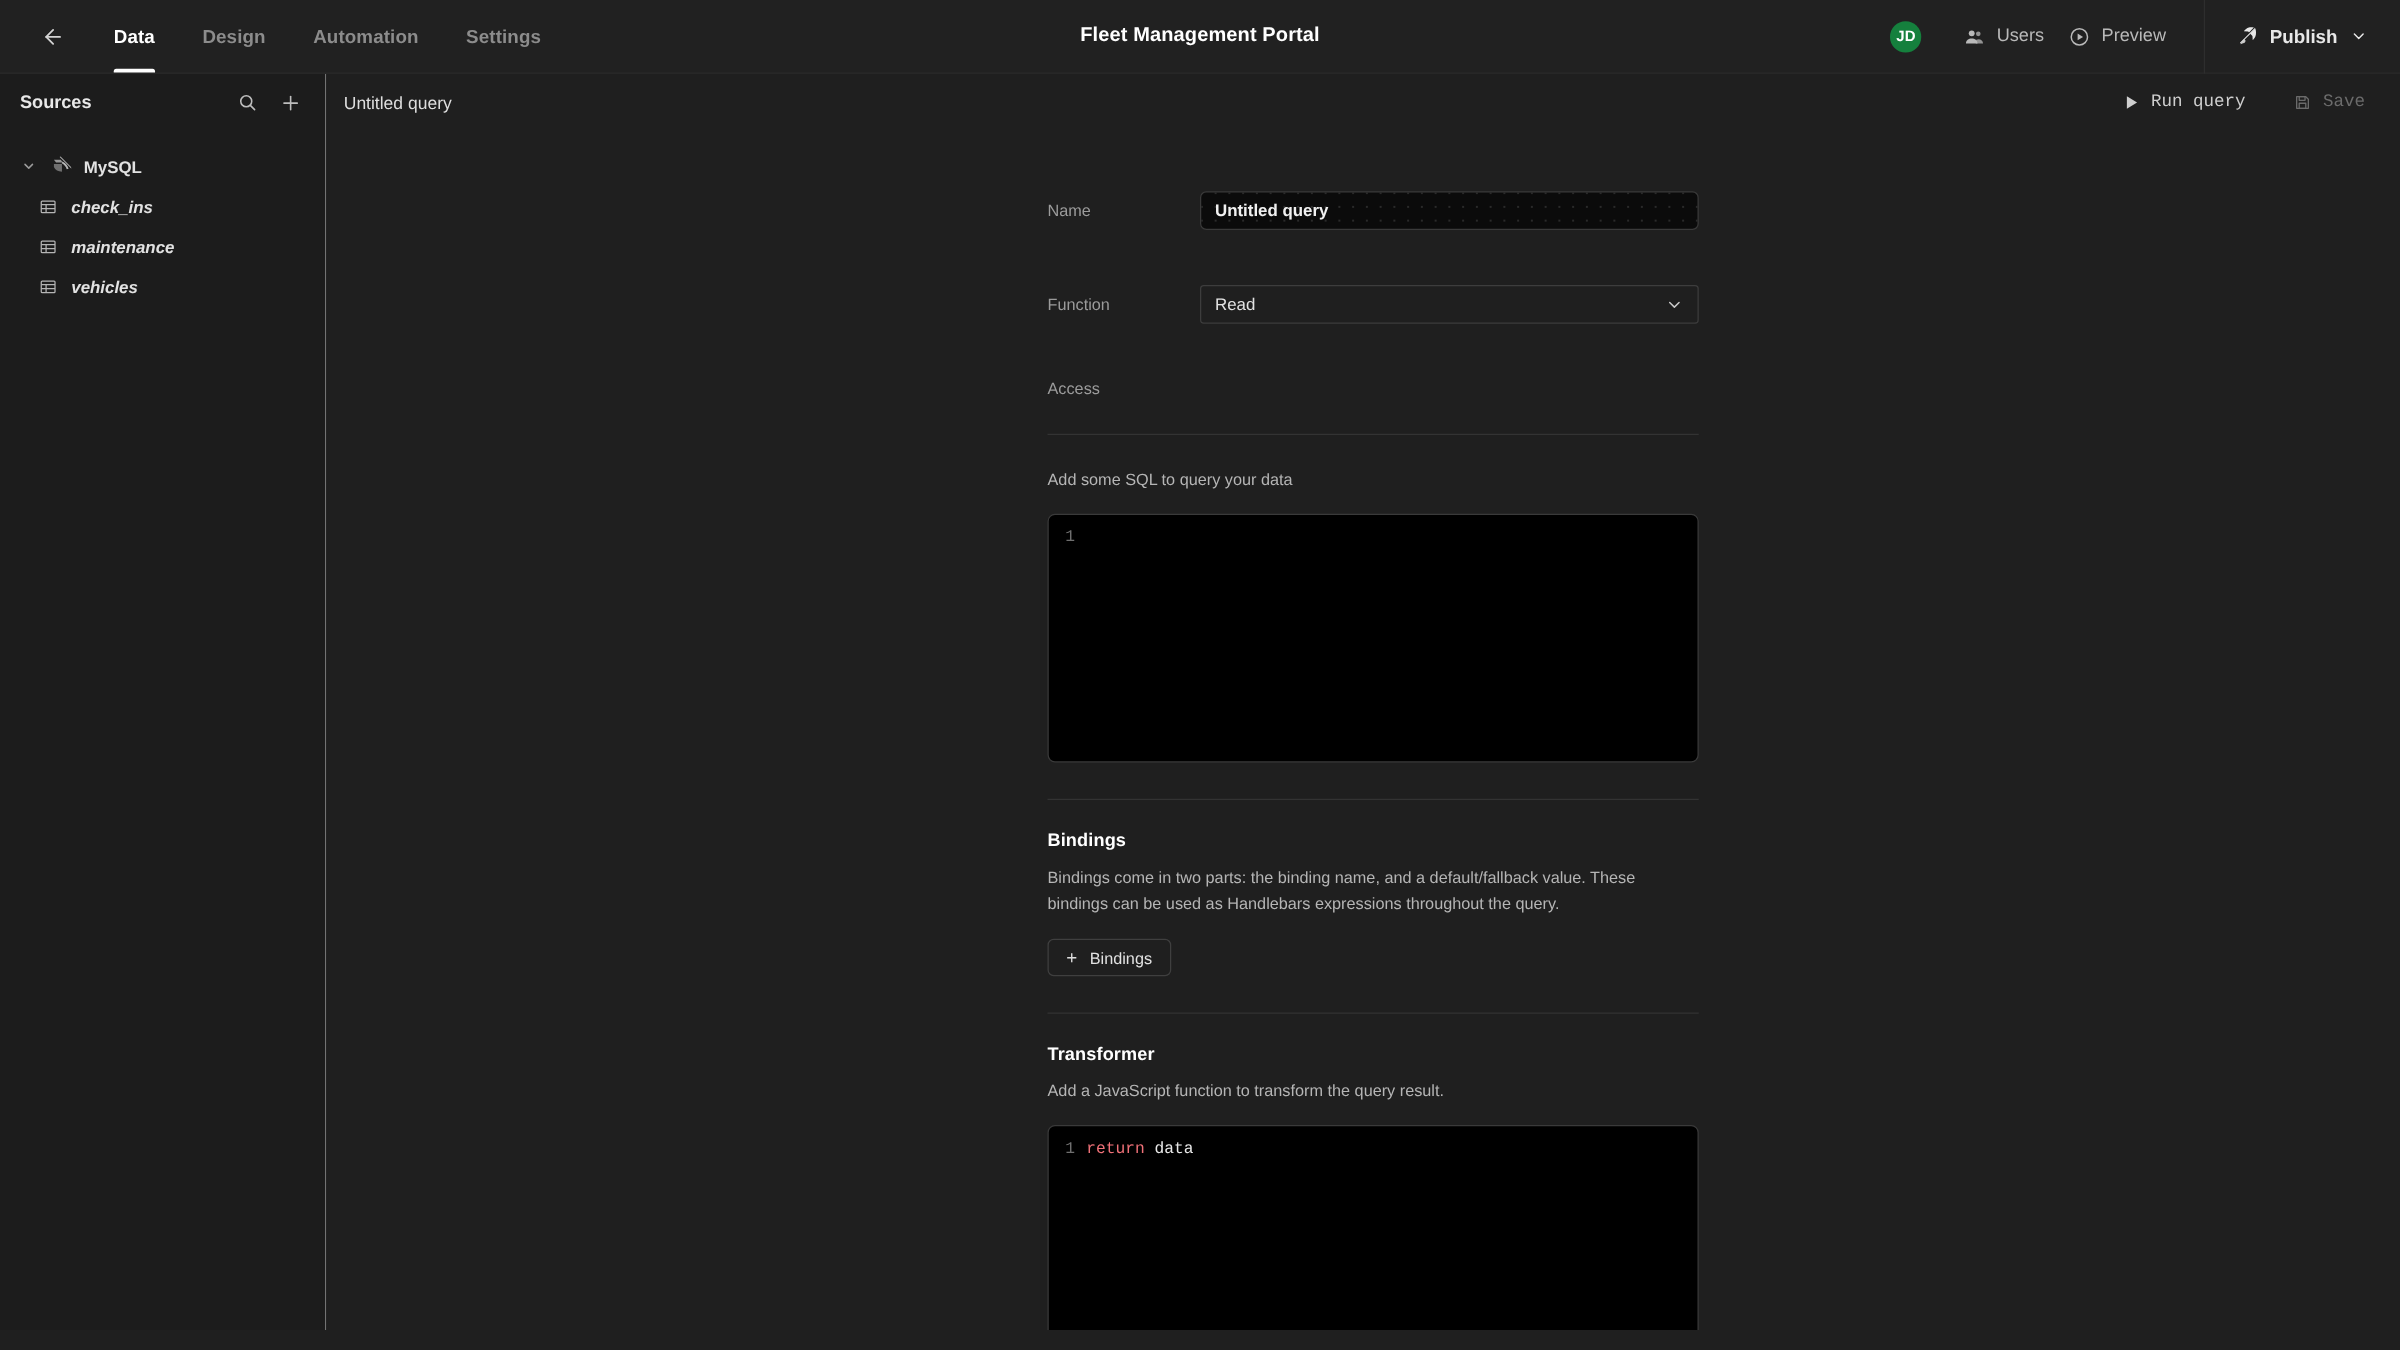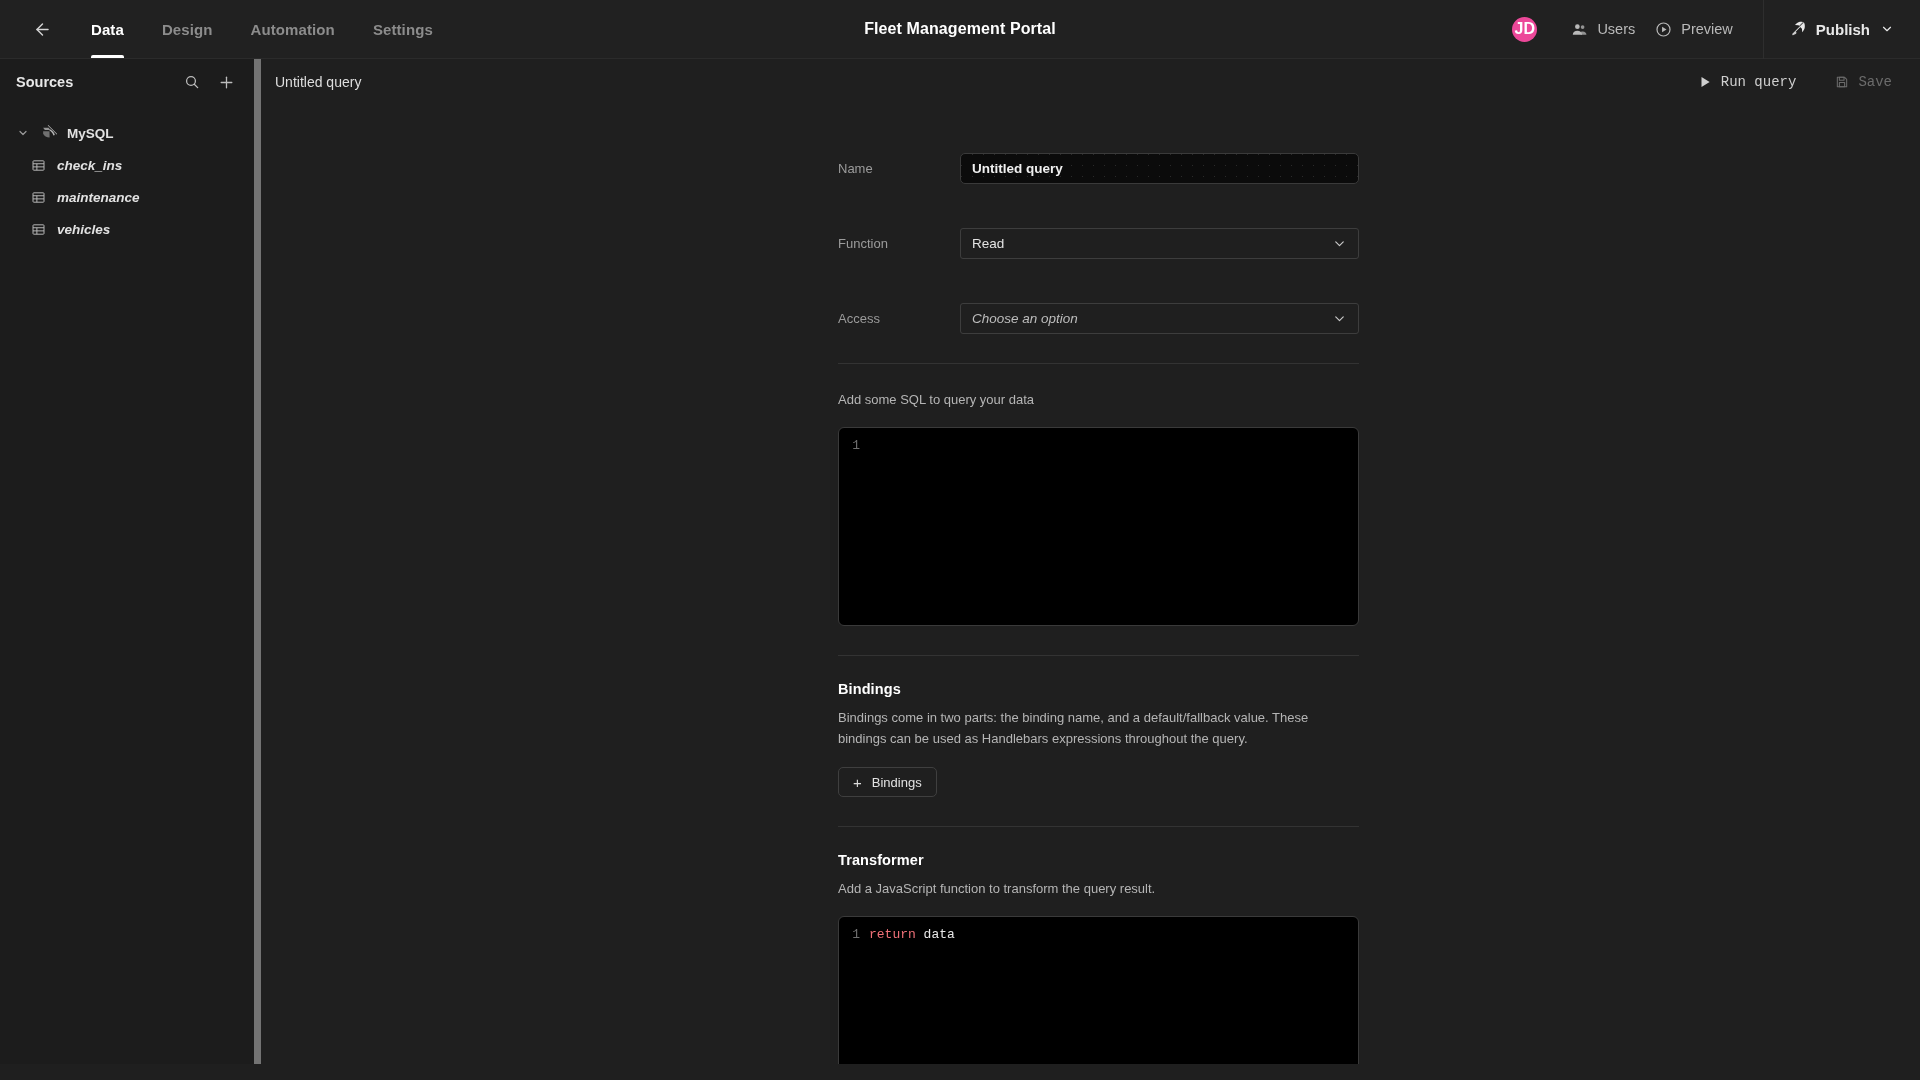--- a/index.html
+++ b/index.html
@@ -43,41 +43,41 @@
     font-size:16px; font-weight:700; color:#ffffff; pointer-events:none;
     letter-spacing:0.1px;
   }
 
   .topbar-right {
     margin-left:auto; display:flex; align-items:center; height:100%;
     padding-right:20px; position:relative; z-index:2;
   }
   .avatar {
     width:25px; height:25px; border-radius:50%;
-    background:#ec4899; color:#fff; font-size:16px; font-weight:700;
+    background:#15803d; color:#fff; font-size:12px; font-weight:700;
     display:flex; align-items:center; justify-content:center;
     margin-right:24px; cursor:pointer; letter-spacing:0.2px;
   }
   .hdr-action {
     display:flex; align-items:center; gap:9px;
     font-size:14.5px; color:#b9b9b9; cursor:pointer; padding:6px 10px;
   }
   .hdr-sep { width:1px; height:59px; background:#2e2e2e; margin:0 18px 0 20px; }
   .publish-btn {
     display:flex; align-items:center; gap:10px;
     font-size:15px; font-weight:700; color:#e8e8e8; cursor:pointer; padding:6px 6px;
   }
 
   
   .body { flex:1 1 auto; display:flex; min-height:0; }
 
   
   .sidebar {
     width:261px; flex:0 0 261px; background:#1c1c1c;
-    border-right:7px solid #737373; padding-top:0;
+    border-right:1px solid #737373; padding-top:0;
   }
   .sidebar-head {
     height:46px; display:flex; align-items:center;
     padding:0 18px 0 16px;
   }
   .sidebar-title { font-size:14.5px; font-weight:700; color:#e8e8e8; }
   .sidebar-head-actions { margin-left:auto; display:flex; align-items:center; gap:14px; }
   .sb-icon-btn { width:20px; height:20px; display:flex; align-items:center; justify-content:center; cursor:pointer; color:#bdbdbd; }
 
   .src-list { padding-top:12px; }
@@ -342,30 +342,20 @@
                   <svg width="15" height="15" viewBox="0 0 24 24" fill="none" stroke="currentColor" stroke-width="1.9" stroke-linecap="round" stroke-linejoin="round">
                     <polyline points="6 9.5 12 15.5 18 9.5"></polyline>
                   </svg>
                 </span>
               </div>
             </div>
           </div>
 
           <div class="form-row">
             <div class="form-label">Access</div>
-            <div class="field">
-              <div class="select-box">
-                <span class="ph">Choose an option</span>
-                <span class="select-caret">
-                  <svg width="15" height="15" viewBox="0 0 24 24" fill="none" stroke="currentColor" stroke-width="1.9" stroke-linecap="round" stroke-linejoin="round">
-                    <polyline points="6 9.5 12 15.5 18 9.5"></polyline>
-                  </svg>
-                </span>
-              </div>
-            </div>
           </div>
 
           <div class="divider"></div>
 
           <div class="section">
             <div class="section-desc">Add some SQL to query your data</div>
             <div class="code-box sql">
               <div class="code-line">
                 <span class="gutter">1</span>
                 <span class="code-text"></span>

